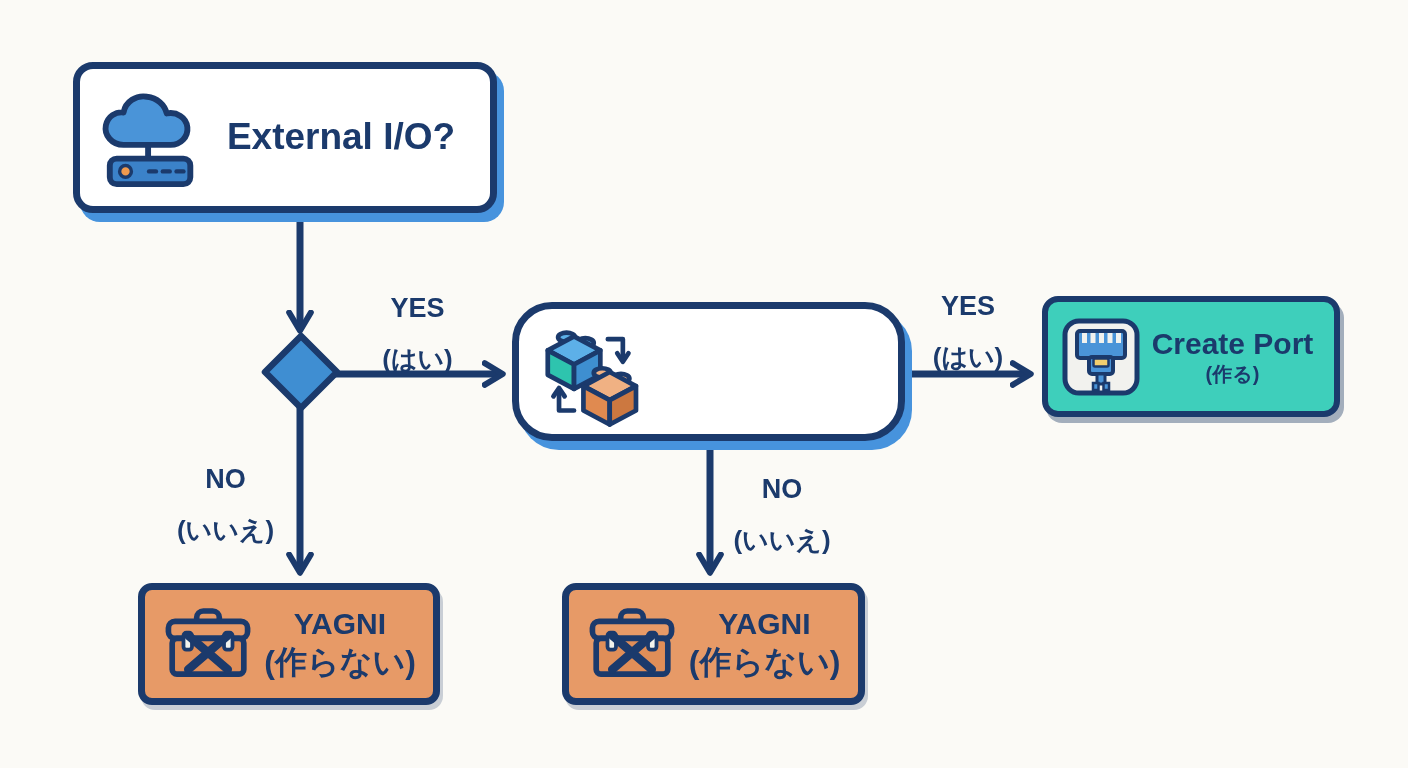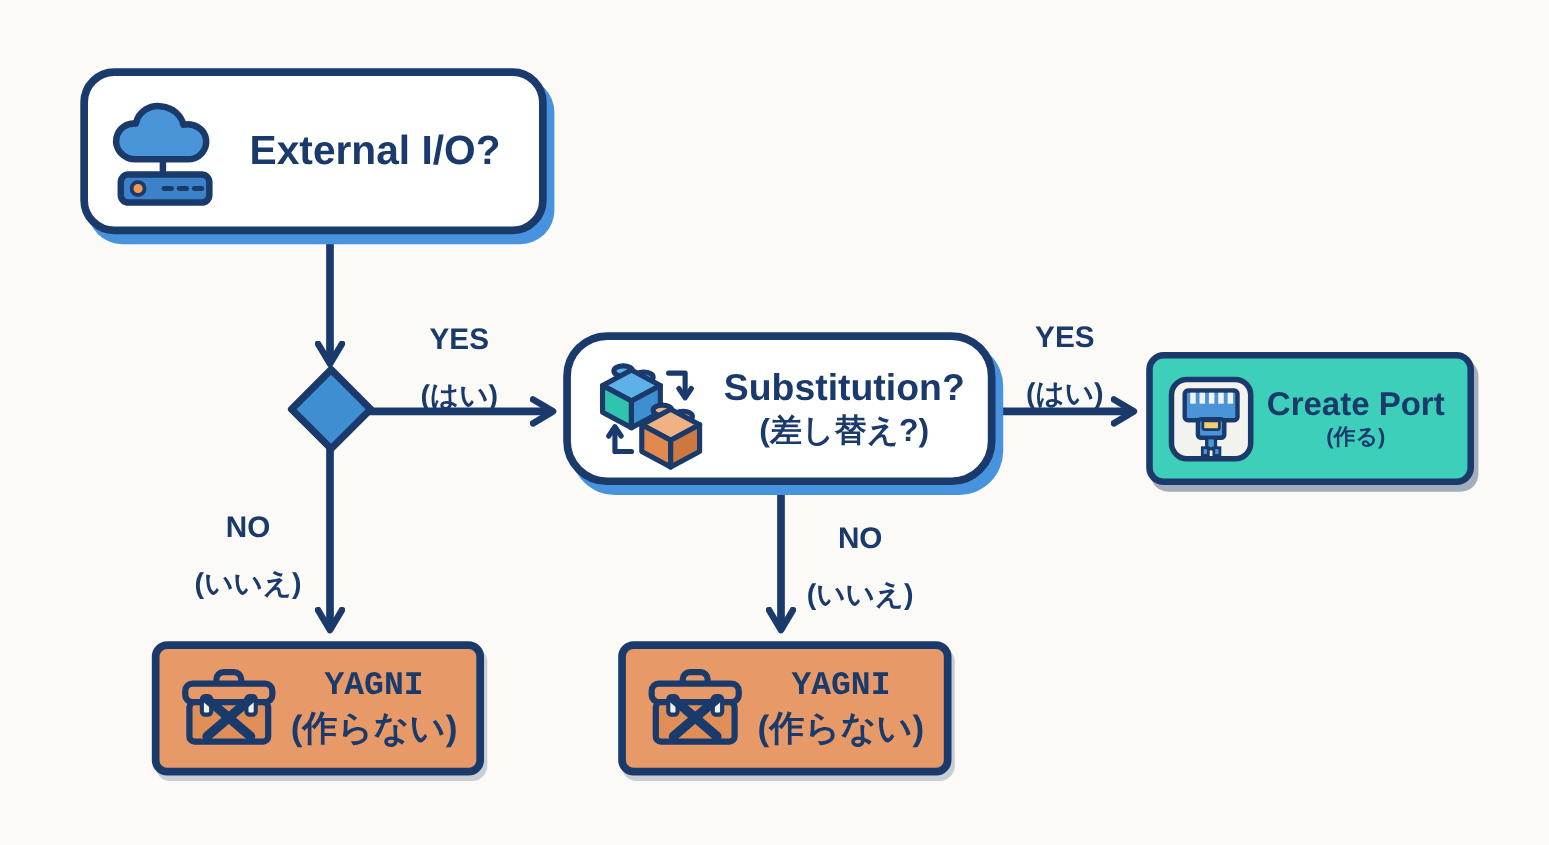--- a/index.html
+++ b/index.html
@@ -20,46 +20,46 @@
   #canvas{position:relative;width:1408px;height:768px;}
   #connectors{position:absolute;left:0;top:0;width:1408px;height:768px;}
 
   .node{
     position:absolute;box-sizing:border-box;
     border:7px solid var(--navy);
     display:flex;align-items:center;
   }
   .node .node-text{flex:1;text-align:center;line-height:1.15;}
   .pill{
-    background:#ffffff;border-radius:31px;
+    background:#ffffff;border-radius:20px;
     box-shadow:7px 9px 0 var(--shadow-blue);
   }
   #node-external{left:73px;top:62px;width:424px;height:151px;padding:0 20px 0 14px;}
   #node-external .title{font-size:37px;}
   #node-external .subtitle{font-size:31px;margin-top:4px;}
 
   #node-substitution{left:512px;top:302px;width:393px;height:139px;border-radius:40px;padding:0 14px 0 10px;}
   #node-substitution .title{font-size:34px;}
   #node-substitution .subtitle{font-size:29px;margin-top:3px;}
 
   #node-create-port{
-    left:1042px;top:320px;width:298px;height:121px;
+    left:1042px;top:296px;width:298px;height:121px;
     background:var(--teal);border-width:6px;border-radius:16px;
     box-shadow:4px 6px 0 rgba(21,49,94,0.38);padding:0 10px 0 13px;
   }
   #node-create-port .title{font-size:30px;}
   #node-create-port .subtitle{font-size:20px;margin-top:2px;}
 
   .yagni{
     background:var(--orange);border-radius:14px;
     box-shadow:3px 5px 0 rgba(21,49,94,0.22);padding:0 10px 0 14px;
   }
   #node-yagni-1{left:138px;top:583px;width:302px;height:122px;}
   #node-yagni-2{left:562px;top:583px;width:303px;height:122px;}
-  .yagni .title{font-size:30px;font-family:Liberation Mono, monospace;}
+  .yagni .title{font-size:30px;}
   .yagni .subtitle{font-size:32px;margin-top:2px;}
 
   .edge-label{
     position:absolute;text-align:center;line-height:1.2;
   }
   .edge-label .lbl{font-size:27px;}
   .edge-label .sublbl{font-size:26px;margin-top:20px;}
   #label-yes-1{left:345px;top:292px;width:145px;}
   #label-no-1{left:148px;top:463px;width:155px;}
   #label-yes-2{left:893px;top:290px;width:150px;}
@@ -128,24 +128,20 @@
         </g>
 
         <g fill="none" stroke="#1b3a6c" stroke-width="5" stroke-linecap="round" stroke-linejoin="round">
           <polyline points="84,24 100,24 100,46"></polyline>
           <polyline points="94,39 100,48 106,39"></polyline>
           <polyline points="48,100 32,100 32,78"></polyline>
           <polyline points="26,85 32,76 38,85"></polyline>
         </g>
       </svg>
     </span>
-    <div class="node-text">
-      <div class="title">Substitution?</div>
-      <div class="subtitle">(差し替え?)</div>
-    </div>
   </div>
 
   <div class="node" id="node-create-port">
     <span class="icon-wrap">
       <svg width="80" height="80" viewBox="0 0 80 80">
         <rect x="4" y="4" width="72" height="72" rx="14" fill="#f2f2ee" stroke="#1b3a6c" stroke-width="5"></rect>
         <rect x="16" y="14" width="48" height="27" rx="3" fill="#4a94d8" stroke="#1b3a6c" stroke-width="4"></rect>
         <g fill="#f2f2ee">
           <rect x="21" y="16" width="5" height="10"></rect>
           <rect x="29.5" y="16" width="5" height="10"></rect>

